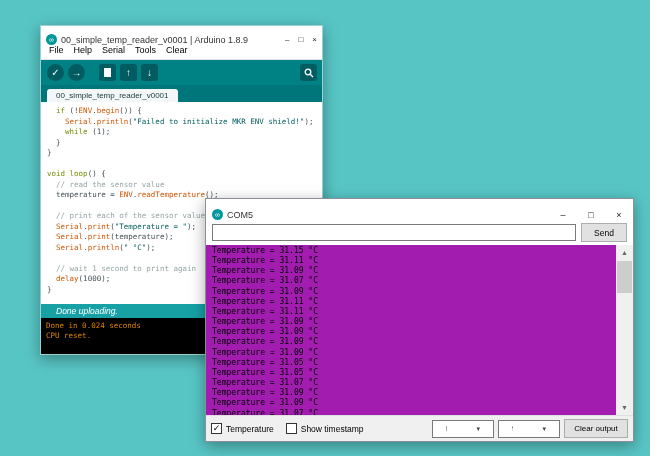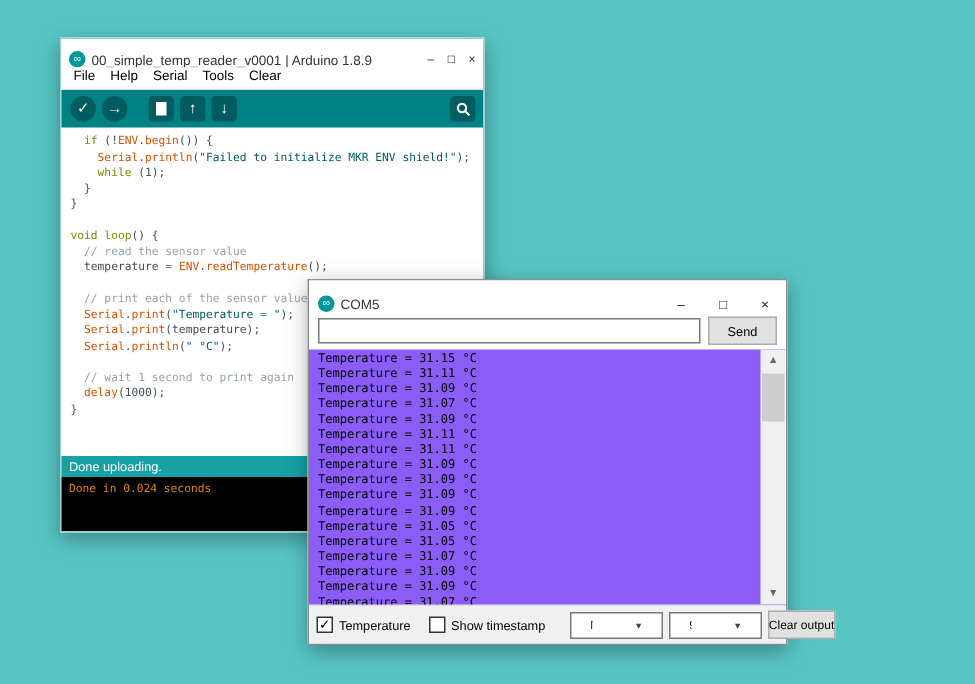--- a/index.html
+++ b/index.html
@@ -25,33 +25,33 @@
   .glyph { color:#fff; font-size:10px; line-height:10px; }
   .page-icon { display:inline-block; width:7px; height:9px; background:#fff; }
   .monitor-btn { position:absolute; right:5px; margin:0; }
   .tabbar { height:17px; background:#00767B; display:flex; align-items:flex-end; padding:0 0 0 6px; flex:0 0 auto; }
   .tab { background:#F4F7F7; color:#15383a; font-size:8px; padding:2px 9px 2px 9px; border-radius:3px 3px 0 0; white-space:nowrap; }
   .code-area { flex:1 1 auto; background:#fff; overflow:hidden; padding:4px 0 0 6px; font-family:"DejaVu Sans Mono", monospace; font-size:7.5px; line-height:10.5px; white-space:pre; color:#434F54; }
   .tok-k { color:#728E00; }
   .tok-f { color:#D35400; }
   .tok-s { color:#005C5F; }
   .tok-c { color:#95A5A6; }
-  .status-bar { height:14px; background:#17A1A5; color:#fff; font-size:8.5px; line-height:14px; padding-left:5px; flex:0 0 auto; }
+  .status-bar { height:14px; background:#17A1A5; color:#fff; font-size:8.5px; line-height:14px; padding-left:15px; flex:0 0 auto;font-style:italic; }
   .console { height:36px; background:#000; padding:3px 5px; font-family:"DejaVu Sans Mono", monospace; font-size:7.5px; line-height:10px; color:#E08600; flex:0 0 auto; overflow:hidden; }
   .line-bar { height:14px; background:#00767B; color:#fff; font-size:8px; line-height:14px; padding-left:8px; flex:0 0 auto; }
 
   
-  .mon-win { left:205px; top:186px; width:320px; height:244px; z-index:2; border:1px solid #8a8f98; display:flex; flex-direction:column; }
+  .mon-win { left:205px; top:198px; width:429px; height:244px; z-index:2; border:1px solid #8a8f98; display:flex; flex-direction:column; }
   .mon-title { height:21px; padding:0 0 0 6px; }
   .mon-title .win-btns { gap:0; }
   .mon-title .wbtn { width:28px; text-align:center; font-size:9px; }
   .send-row { height:25px; display:flex; align-items:center; padding:0 6px; gap:5px; flex:0 0 auto; }
   .send-input { flex:1 1 auto; height:17px; border:1px solid #7A7A7A; background:#fff; font-size:9px; padding:0 3px; outline:none; }
   .send-btn { width:46px; height:19px; background:#E1E1E1; border:1px solid #ADADAD; font-size:8.5px; font-family:"Liberation Sans", sans-serif; color:#000; }
-  .mon-output-wrap { flex:1 1 auto; position:relative; overflow:hidden; background:#8b5cf6; }
+  .mon-output-wrap { flex:1 1 auto; position:relative; overflow:hidden; background:#a21caf; }
   .mon-output { position:absolute; left:6px; top:1px; right:18px; bottom:0; font-family:"DejaVu Sans Mono", monospace; font-size:8px; line-height:10.15px; color:#000; overflow:hidden; white-space:pre; }
   .vscroll { position:absolute; top:0; right:0; width:17px; bottom:0; background:#F0F0F0; }
   .sarrow { position:absolute; left:0; width:17px; height:15px; color:#666; font-size:7px; text-align:center; line-height:15px; }
   .sarrow.top { top:0; }
   .sarrow.bottom { bottom:0; }
   .sthumb { position:absolute; left:1px; top:16px; width:15px; height:32px; background:#CDCDCD; }
   .mon-bottom { height:26px; background:#F0F0F0; border-top:1px solid #DFDFDF; display:flex; align-items:center; padding:0 5px; gap:4px; flex:0 0 auto; }
   .chk { display:flex; align-items:center; gap:4px; margin-right:8px; }
   .box { width:11px; height:11px; border:1px solid #333; background:#fff; font-size:9px; line-height:9px; text-align:center; color:#000; }
   .chk-label { font-size:8.5px; color:#000; white-space:nowrap; }
@@ -102,29 +102,33 @@
           <span class="glyph">↓</span>
         </span>
       <span class="tbtn sq monitor-btn">
         <svg width="10" height="10" viewBox="0 0 10 10">
             <circle cx="4" cy="4" r="2.8" fill="none" stroke="#fff" stroke-width="1.3"></circle>
             <line x1="6.2" y1="6.2" x2="9" y2="9" stroke="#fff" stroke-width="1.3"></line>
           </svg>
       </span>
     </div>
 
+    <div class="tabbar">
+      <span class="tab">00_simple_temp_reader_v0001</span>
+    </div>
 
     <div class="code-area" id="code-area"><div class="code-line"><span>  </span><span class="tok-k">if</span><span> (!</span><span class="tok-f">ENV</span><span>.</span><span class="tok-f">begin</span><span>()) {</span></div><div class="code-line"><span>    </span><span class="tok-f">Serial</span><span>.</span><span class="tok-f">println</span><span>(</span><span class="tok-s">"Failed to initialize MKR ENV shield!"</span><span>);</span></div><div class="code-line"><span>    </span><span class="tok-k">while</span><span> (1);</span></div><div class="code-line"><span>  }</span></div><div class="code-line"><span>}</span></div><div class="code-line">&nbsp;</div><div class="code-line"><span class="tok-k">void</span><span> </span><span class="tok-k">loop</span><span>() {</span></div><div class="code-line"><span>  </span><span class="tok-c">// read the sensor value</span></div><div class="code-line"><span>  temperature = </span><span class="tok-f">ENV</span><span>.</span><span class="tok-f">readTemperature</span><span>();</span></div><div class="code-line">&nbsp;</div><div class="code-line"><span>  </span><span class="tok-c">// print each of the sensor values</span></div><div class="code-line"><span>  </span><span class="tok-f">Serial</span><span>.</span><span class="tok-f">print</span><span>(</span><span class="tok-s">"Temperature = "</span><span>);</span></div><div class="code-line"><span>  </span><span class="tok-f">Serial</span><span>.</span><span class="tok-f">print</span><span>(temperature);</span></div><div class="code-line"><span>  </span><span class="tok-f">Serial</span><span>.</span><span class="tok-f">println</span><span>(</span><span class="tok-s">" °C"</span><span>);</span></div><div class="code-line">&nbsp;</div><div class="code-line"><span>  </span><span class="tok-c">// wait 1 second to print again</span></div><div class="code-line"><span>  </span><span class="tok-f">delay</span><span>(1000);</span></div><div class="code-line"><span>}</span></div></div>
 
     <div class="status-bar">
       <span>Done uploading.</span>
     </div>
 
     <div class="console" id="ide-console">
         <div>Done in 0.024 seconds</div>
+        <div>CPU reset.</div>
       </div>
 
   </div>
 
   <div class="win mon-win">
     <div class="titlebar mon-title">
       <span class="app-icon">∞</span>
       <span class="title-text">COM5</span>
       <span class="win-btns">
         <span class="wbtn">–</span>

